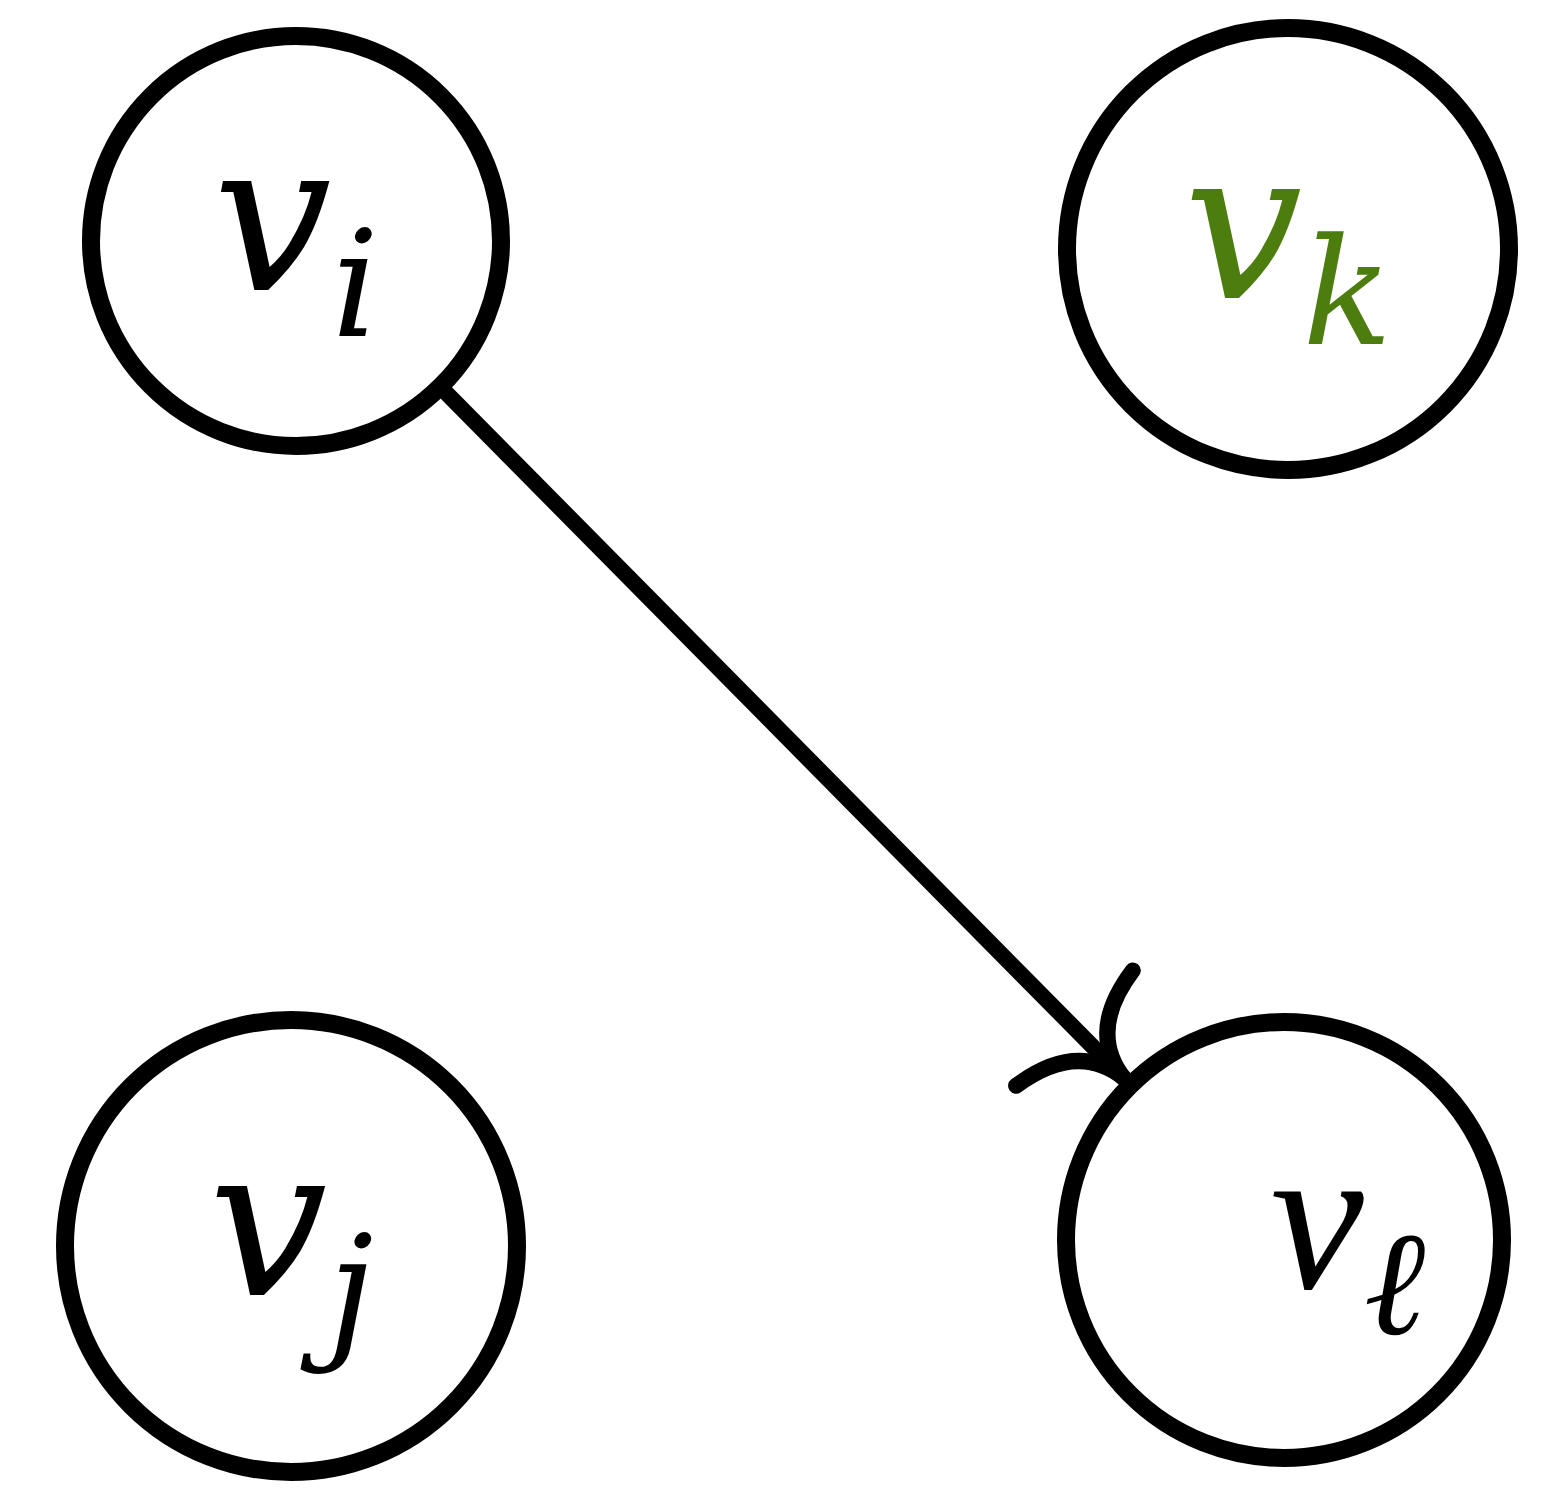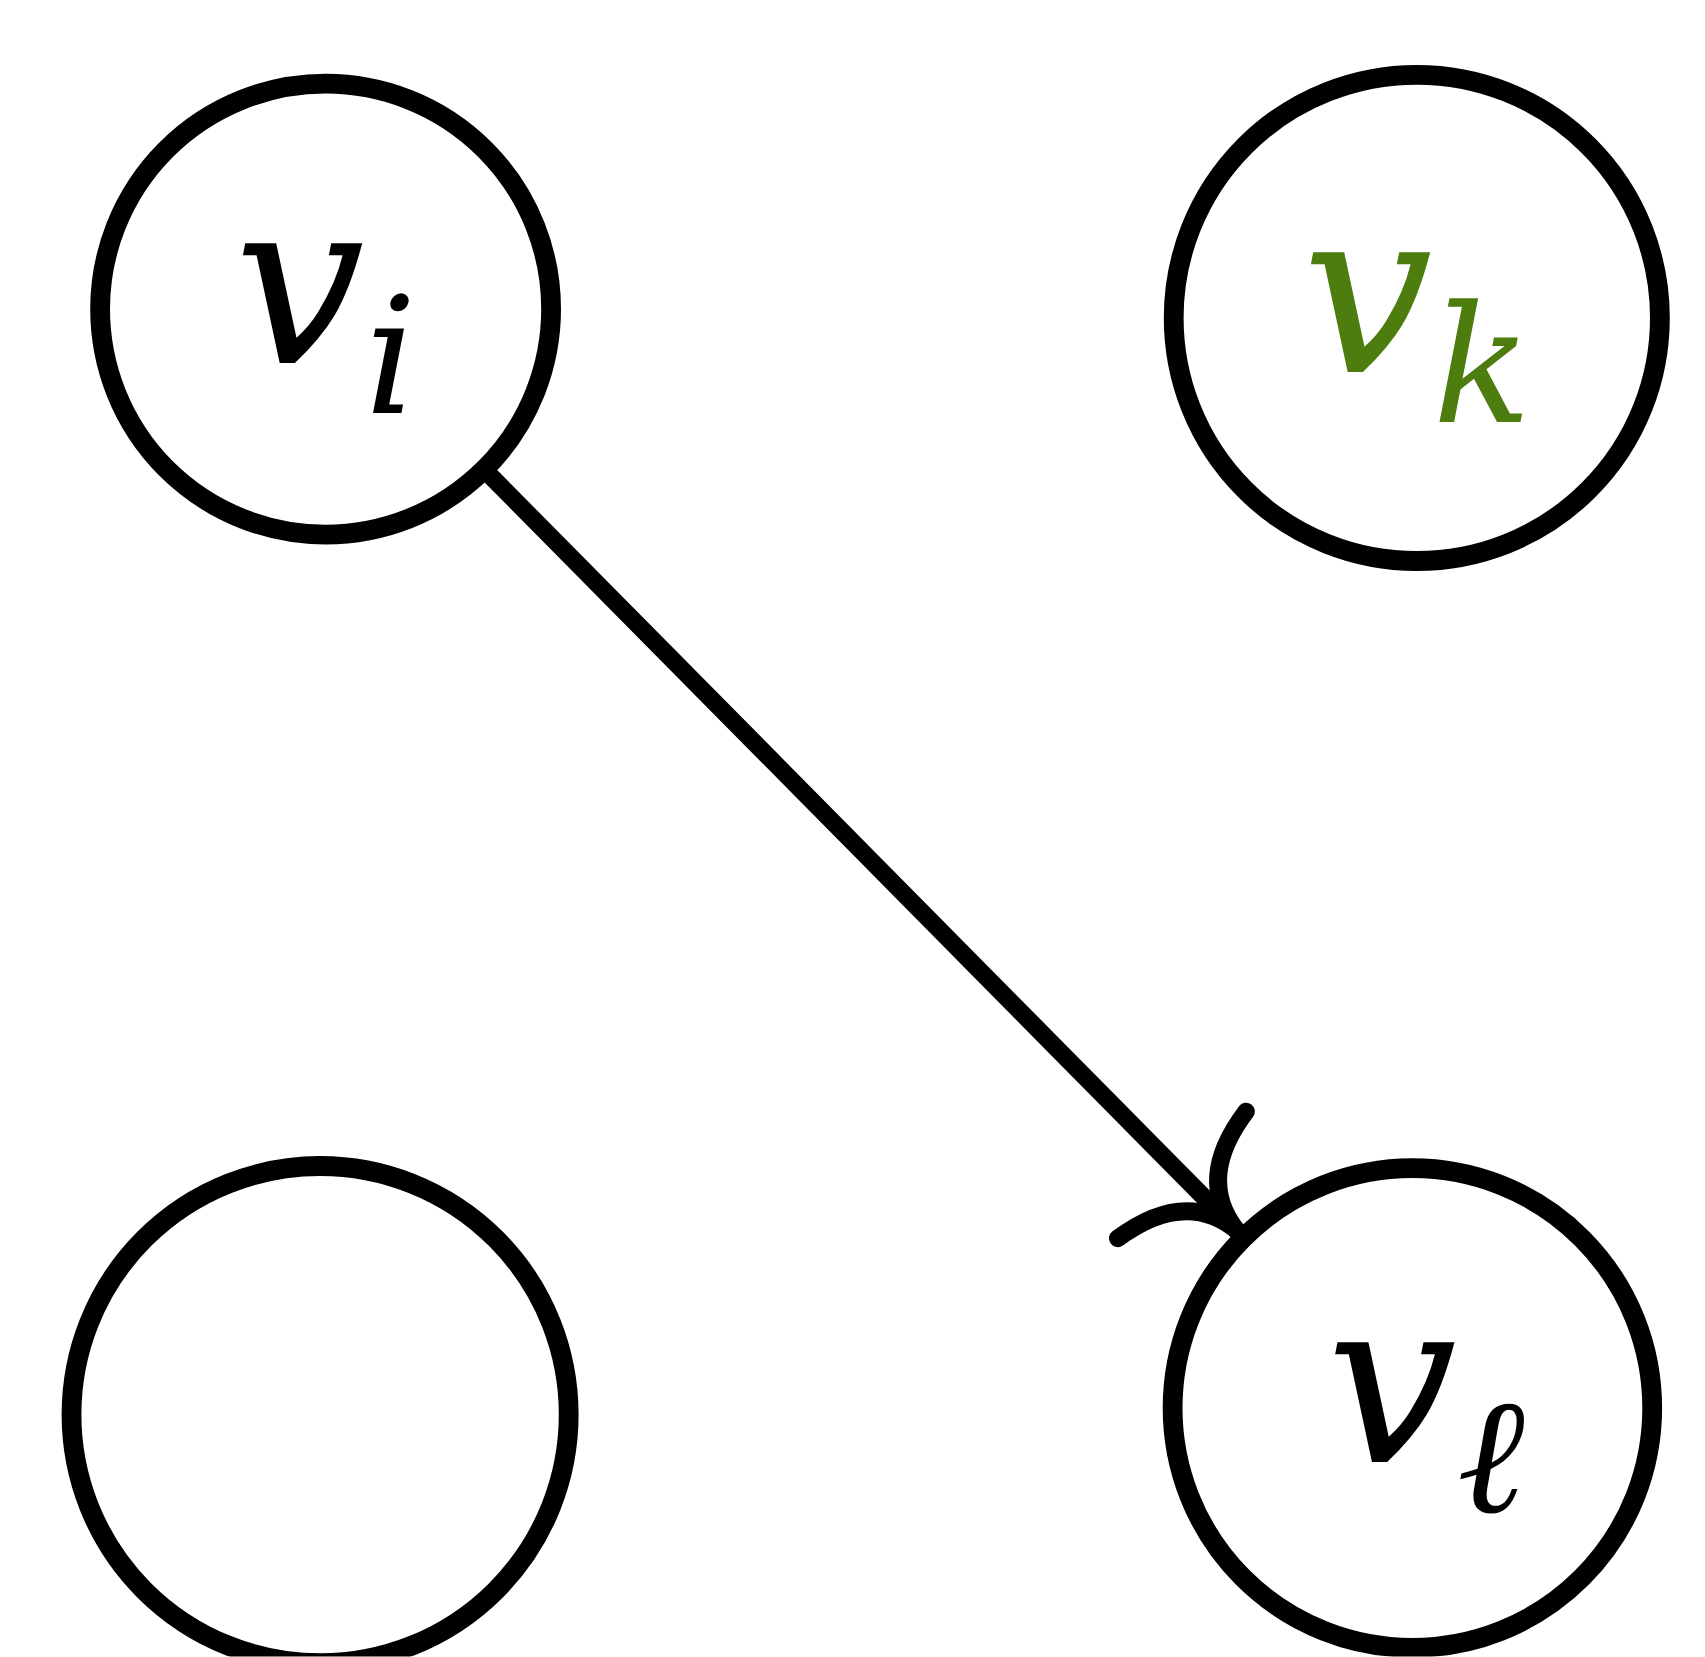--- a/index.html
+++ b/index.html
@@ -9,21 +9,20 @@
   body {
     width: 1550px;
     height: 1506px;
     position: relative;
     overflow: hidden;
     font-family: "DejaVu Serif", "Liberation Serif", serif;
   }
   #figure {
     position: absolute;
     inset: 0;
-    margin-top: 40px;
   }
   #graph-svg {
     position: absolute;
     top: 0;
     left: 0;
   }
   #labels {
     position: absolute;
     inset: 0;
     pointer-events: none;
@@ -53,15 +52,16 @@
       <circle cx="1288" cy="249" r="221" fill="none" stroke="#000000" stroke-width="18"></circle>
       <circle cx="291" cy="1246" r="226" fill="none" stroke="#000000" stroke-width="18"></circle>
       <circle cx="1284" cy="1240" r="218" fill="none" stroke="#000000" stroke-width="18"></circle>
       <line x1="446.48083549452565" y1="393.1562294119748" x2="1124.3778053399192" y2="1078.6006351564565" stroke="#000000" stroke-width="16" stroke-linecap="round"></line>
       <path d="M 1016.1 1085.8 Q 1077.9 1040.2 1124.4 1078.6" fill="none" stroke="#000000" stroke-width="16" stroke-linecap="round"></path>
       <path d="M 1132.8 970.5 Q 1086.5 1031.7 1124.4 1078.6" fill="none" stroke="#000000" stroke-width="16" stroke-linecap="round"></path>
     </svg>
   <div id="labels">
       <div class="node-label" style="left: 296px; top: 241px; color: rgb(0, 0, 0);"><span class="lbl-base">v</span><span class="lbl-sub">i</span></div>
       <div class="node-label" style="left: 1288px; top: 249px; color: #4d7c0f;"><span class="lbl-base">v</span><span class="lbl-sub">k</span></div>
-      <div class="node-label" style="left: 1296px; top: 1240px; color: rgb(0, 0, 0);"><span class="lbl-base">v</span><span class="lbl-sub">ℓ</span></div>
+      <div class="node-label" style="left: 291px; top: 1246px; color: rgb(0, 0, 0);"><span class="lbl-base">v</span><span class="lbl-sub">j</span></div>
+      <div class="node-label" style="left: 1348px; top: 1240px; color: rgb(0, 0, 0); font-family: Liberation Serif, serif;"><span class="lbl-base">v</span><span class="lbl-sub">ℓ</span></div>
     </div>
 </div>
 
 </body></html>

